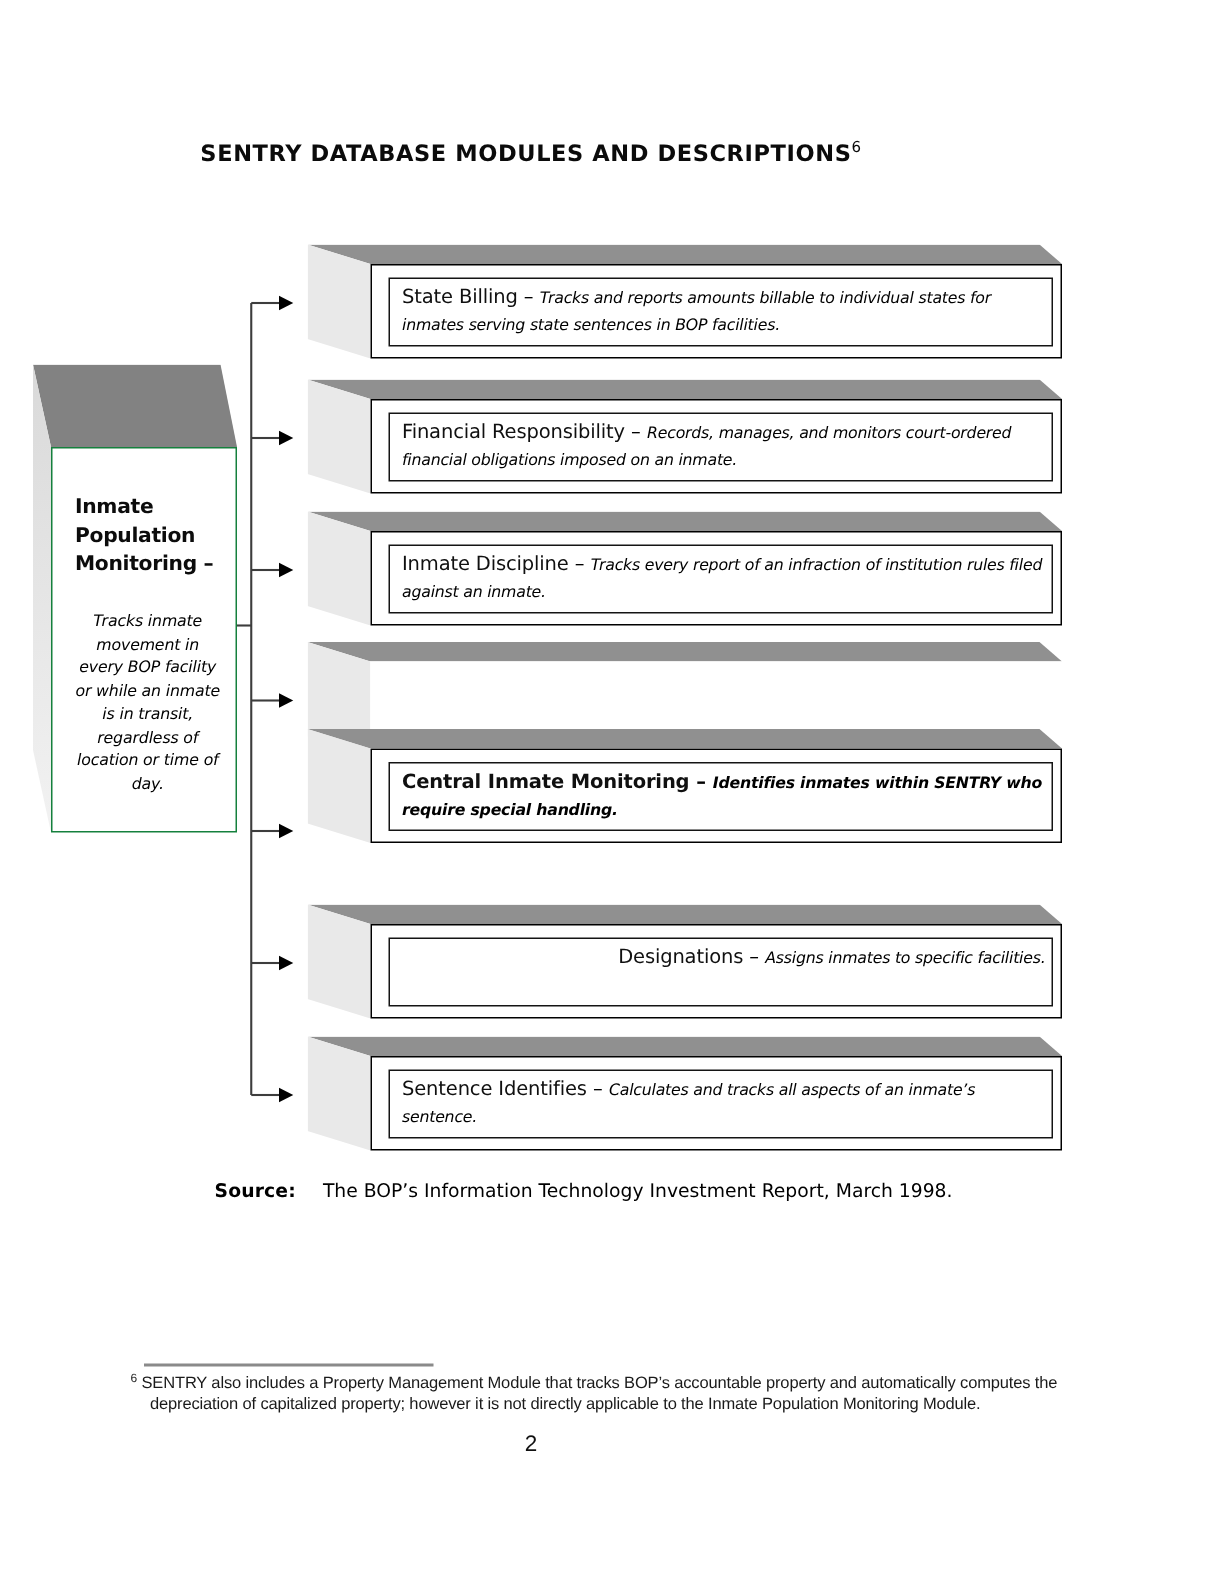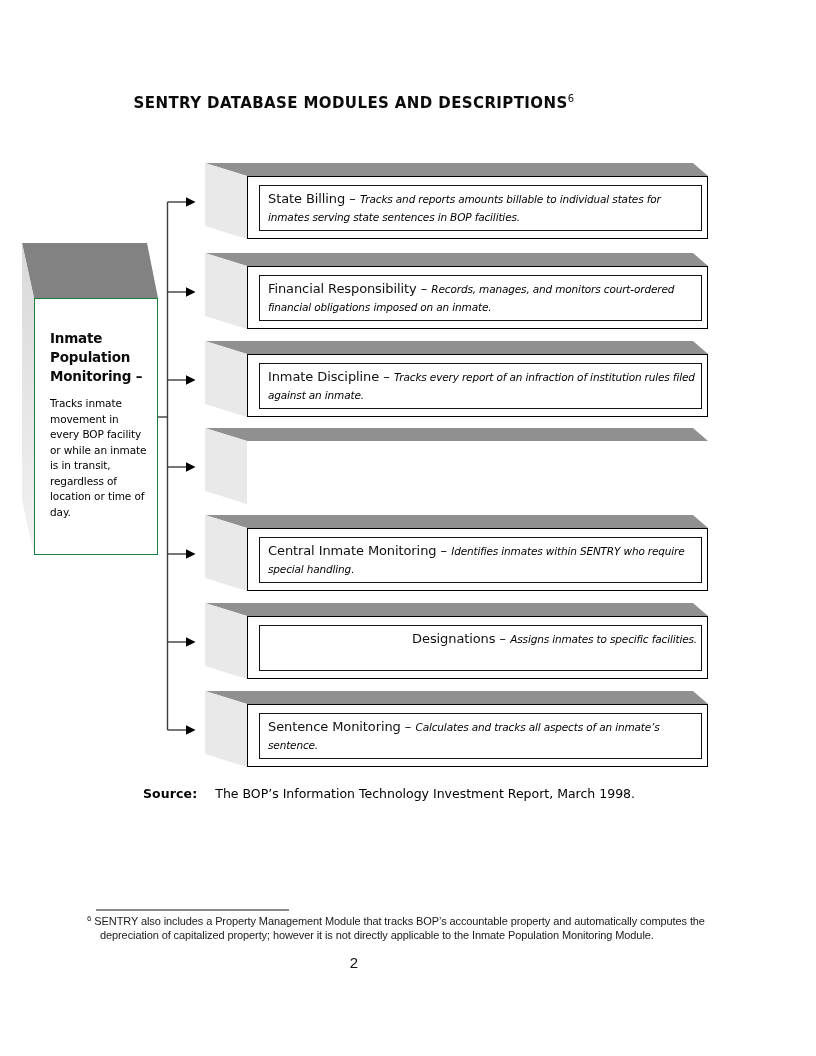--- a/index.html
+++ b/index.html
@@ -25,21 +25,21 @@
     position:absolute;left:0;top:0;width:12px;height:312px;
     background:linear-gradient(180deg,#d9d9d9,#f2f2f2);
     clip-path:polygon(0 0,12px 55px,12px 312px,0 257px);
   }
   .hub .front{
     position:absolute;left:12px;top:55px;width:124px;height:257px;box-sizing:border-box;
     background:#fff;border:1px solid #15803d;
   }
   .hub-text{padding:30px 10px 0 15px;}
   .hub-title{font-size:13.5px;font-weight:bold;line-height:19px;color:#0c0c0c;letter-spacing:-0.2px;}
-  .hub-desc{font-size:10.5px;line-height:15.5px;margin-top:10px;letter-spacing:-0.1px;}
+  .hub-desc{font-size:10.5px;font-style:italic;line-height:15.5px;margin-top:21px;letter-spacing:-0.1px;text-align:center;}
   
   .module{position:absolute;left:205px;width:504px;height:77px;}
   .module .face-top{
     position:absolute;left:0;top:0;width:504px;height:13px;background:var(--face-top,#909090);
     clip-path:polygon(0 0,488px 0,503px 13px,42px 13px);
   }
   .module .face-side{
     position:absolute;left:0;top:0;width:42px;height:77px;background:var(--face-side,#e9e9e9);
     clip-path:polygon(0 0,42px 13px,42px 76px,0 63px);
   }
@@ -140,21 +140,21 @@
         <p class="mtext"><span class="mtitle">Inmate Discipline</span><span class="msep"> – </span><i class="mdesc">Tracks every report of an infraction of institution rules filed against an inmate.</i></p>
       </div>
     </div>
   </div>
 
   <div class="module" style="top: 428px;">
     <div class="face-top"></div>
     <div class="face-side"></div>
   </div>
 
-  <div class="module" style="top: 515px;">
+  <div class="module" style="top: 486px; font-weight: bold;">
     <div class="face-top"></div>
     <div class="face-side"></div>
     <div class="front">
       <div class="inner">
         <p class="mtext"><span class="mtitle">Central Inmate Monitoring</span><span class="msep"> – </span><i class="mdesc">Identifies inmates within SENTRY who require special handling.</i></p>
       </div>
     </div>
   </div>
 
   <div class="module" style="top: 603px; text-align: right;">
@@ -165,21 +165,21 @@
         <p class="mtext"><span class="mtitle">Designations</span><span class="msep"> – </span><i class="mdesc">Assigns inmates to specific facilities.</i></p>
       </div>
     </div>
   </div>
 
   <div class="module" style="top: 691px;">
     <div class="face-top"></div>
     <div class="face-side"></div>
     <div class="front">
       <div class="inner">
-        <p class="mtext"><span class="mtitle">Sentence Monitoring</span><span class="msep"> – </span><i class="mdesc">Calculates and tracks all aspects of an inmate’s sentence.</i></p>
+        <p class="mtext"><span class="mtitle">Sentence Identifies</span><span class="msep"> – </span><i class="mdesc">Calculates and tracks all aspects of an inmate’s sentence.</i></p>
       </div>
     </div>
   </div>
 </div>
 
   <div class="source-line"><b>Source:</b><span class="src-text">The BOP’s Information Technology Investment Report, March 1998.</span></div>
 
   <div class="fn-rule"></div>
 
   <div class="footnote"><sup>6</sup> <span>SENTRY also includes a Property Management Module that tracks BOP’s accountable property and automatically computes the depreciation of capitalized property; however it is not directly applicable to the Inmate Population Monitoring Module.</span></div>

